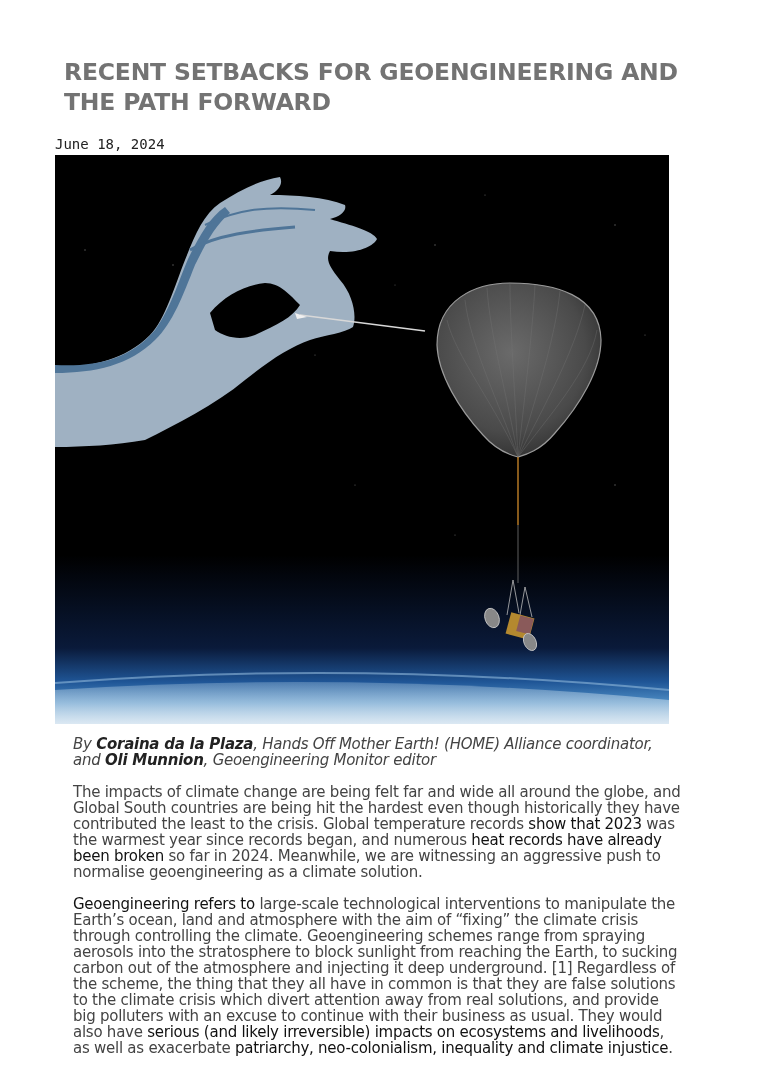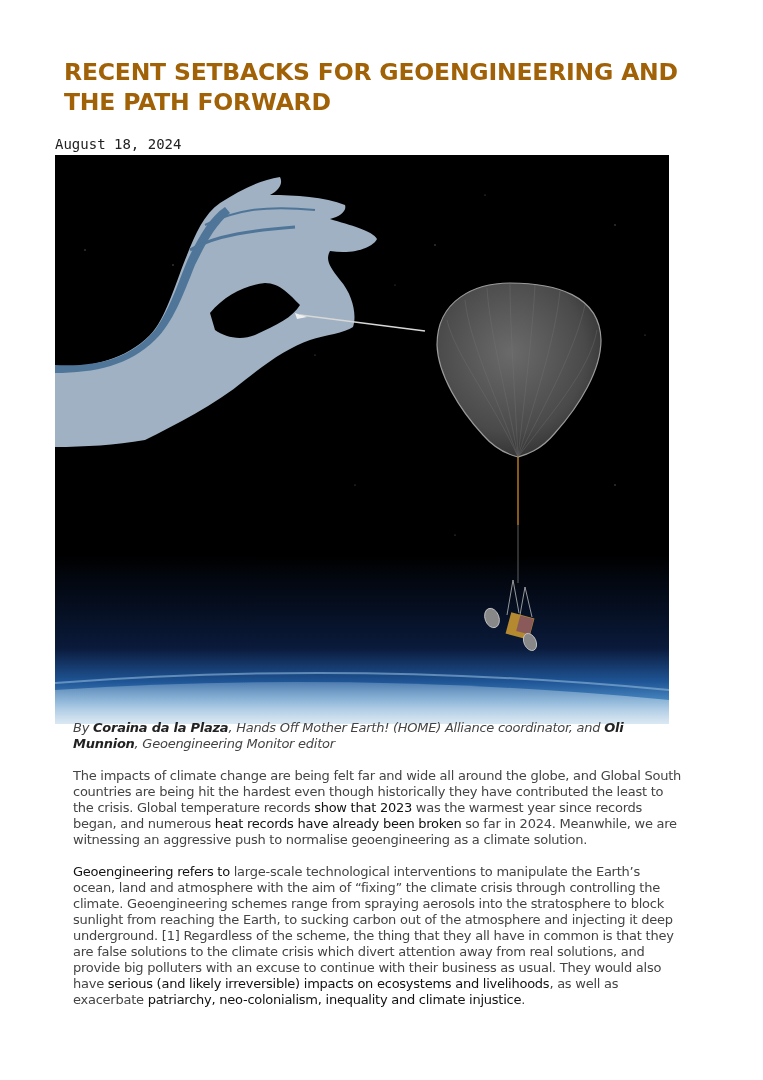--- a/index.html
+++ b/index.html
@@ -19,21 +19,21 @@
       position: absolute;
       left: 64px;
       top: 57px;
       width: 660px;
       margin: 0;
       font-family: "DejaVu Sans", sans-serif;
       font-weight: bold;
       font-size: 23.5px;
       line-height: 30px;
       letter-spacing: -0.2px;
-      color: #a16207;
+      color: #737373;
     }
     .date {
       position: absolute;
       left: 55px;
       top: 136px;
       font-family: "DejaVu Sans Mono", monospace;
       font-size: 14px;
       line-height: 17px;
       color: #222;
     }
@@ -43,24 +43,24 @@
       top: 155px;
       width: 614px;
       height: 569px;
       overflow: hidden;
       background: #000;
     }
     .hero svg { display: block; }
     .article {
       position: absolute;
       left: 73px;
-      top: 720px;
+      top: 736px;
       width: 610px;
       font-family: "DejaVu Sans", sans-serif;
-      font-size: 13px;
+      font-size: 15px;
       line-height: 16px;
       color: #444;
       letter-spacing: -0.25px;
     }
     .article p {
       margin: 0 0 16px 0;
     }
     .byline {
       font-style: italic;
       color: #444;
@@ -72,21 +72,21 @@
     .link {
       color: #111;
       text-decoration: none;
     }
   </style>
 </head>
 <body>
 
 <h1 class="title">RECENT SETBACKS FOR GEOENGINEERING AND THE PATH FORWARD</h1>
 
-<div class="date">August 18, 2024</div>
+<div class="date">June 18, 2024</div>
 
 <div class="hero">
   <svg width="614" height="569" viewBox="0 0 614 569">
     <defs>
       <linearGradient id="earthGrad" x1="0" y1="0" x2="0" y2="1">
         <stop offset="0" stop-color="#000000"></stop>
         <stop offset="0.55" stop-color="#0a1a3a"></stop>
         <stop offset="0.75" stop-color="#1f5596"></stop>
         <stop offset="0.88" stop-color="#4f8fc6"></stop>
         <stop offset="1" stop-color="#a9c7e0"></stop>

